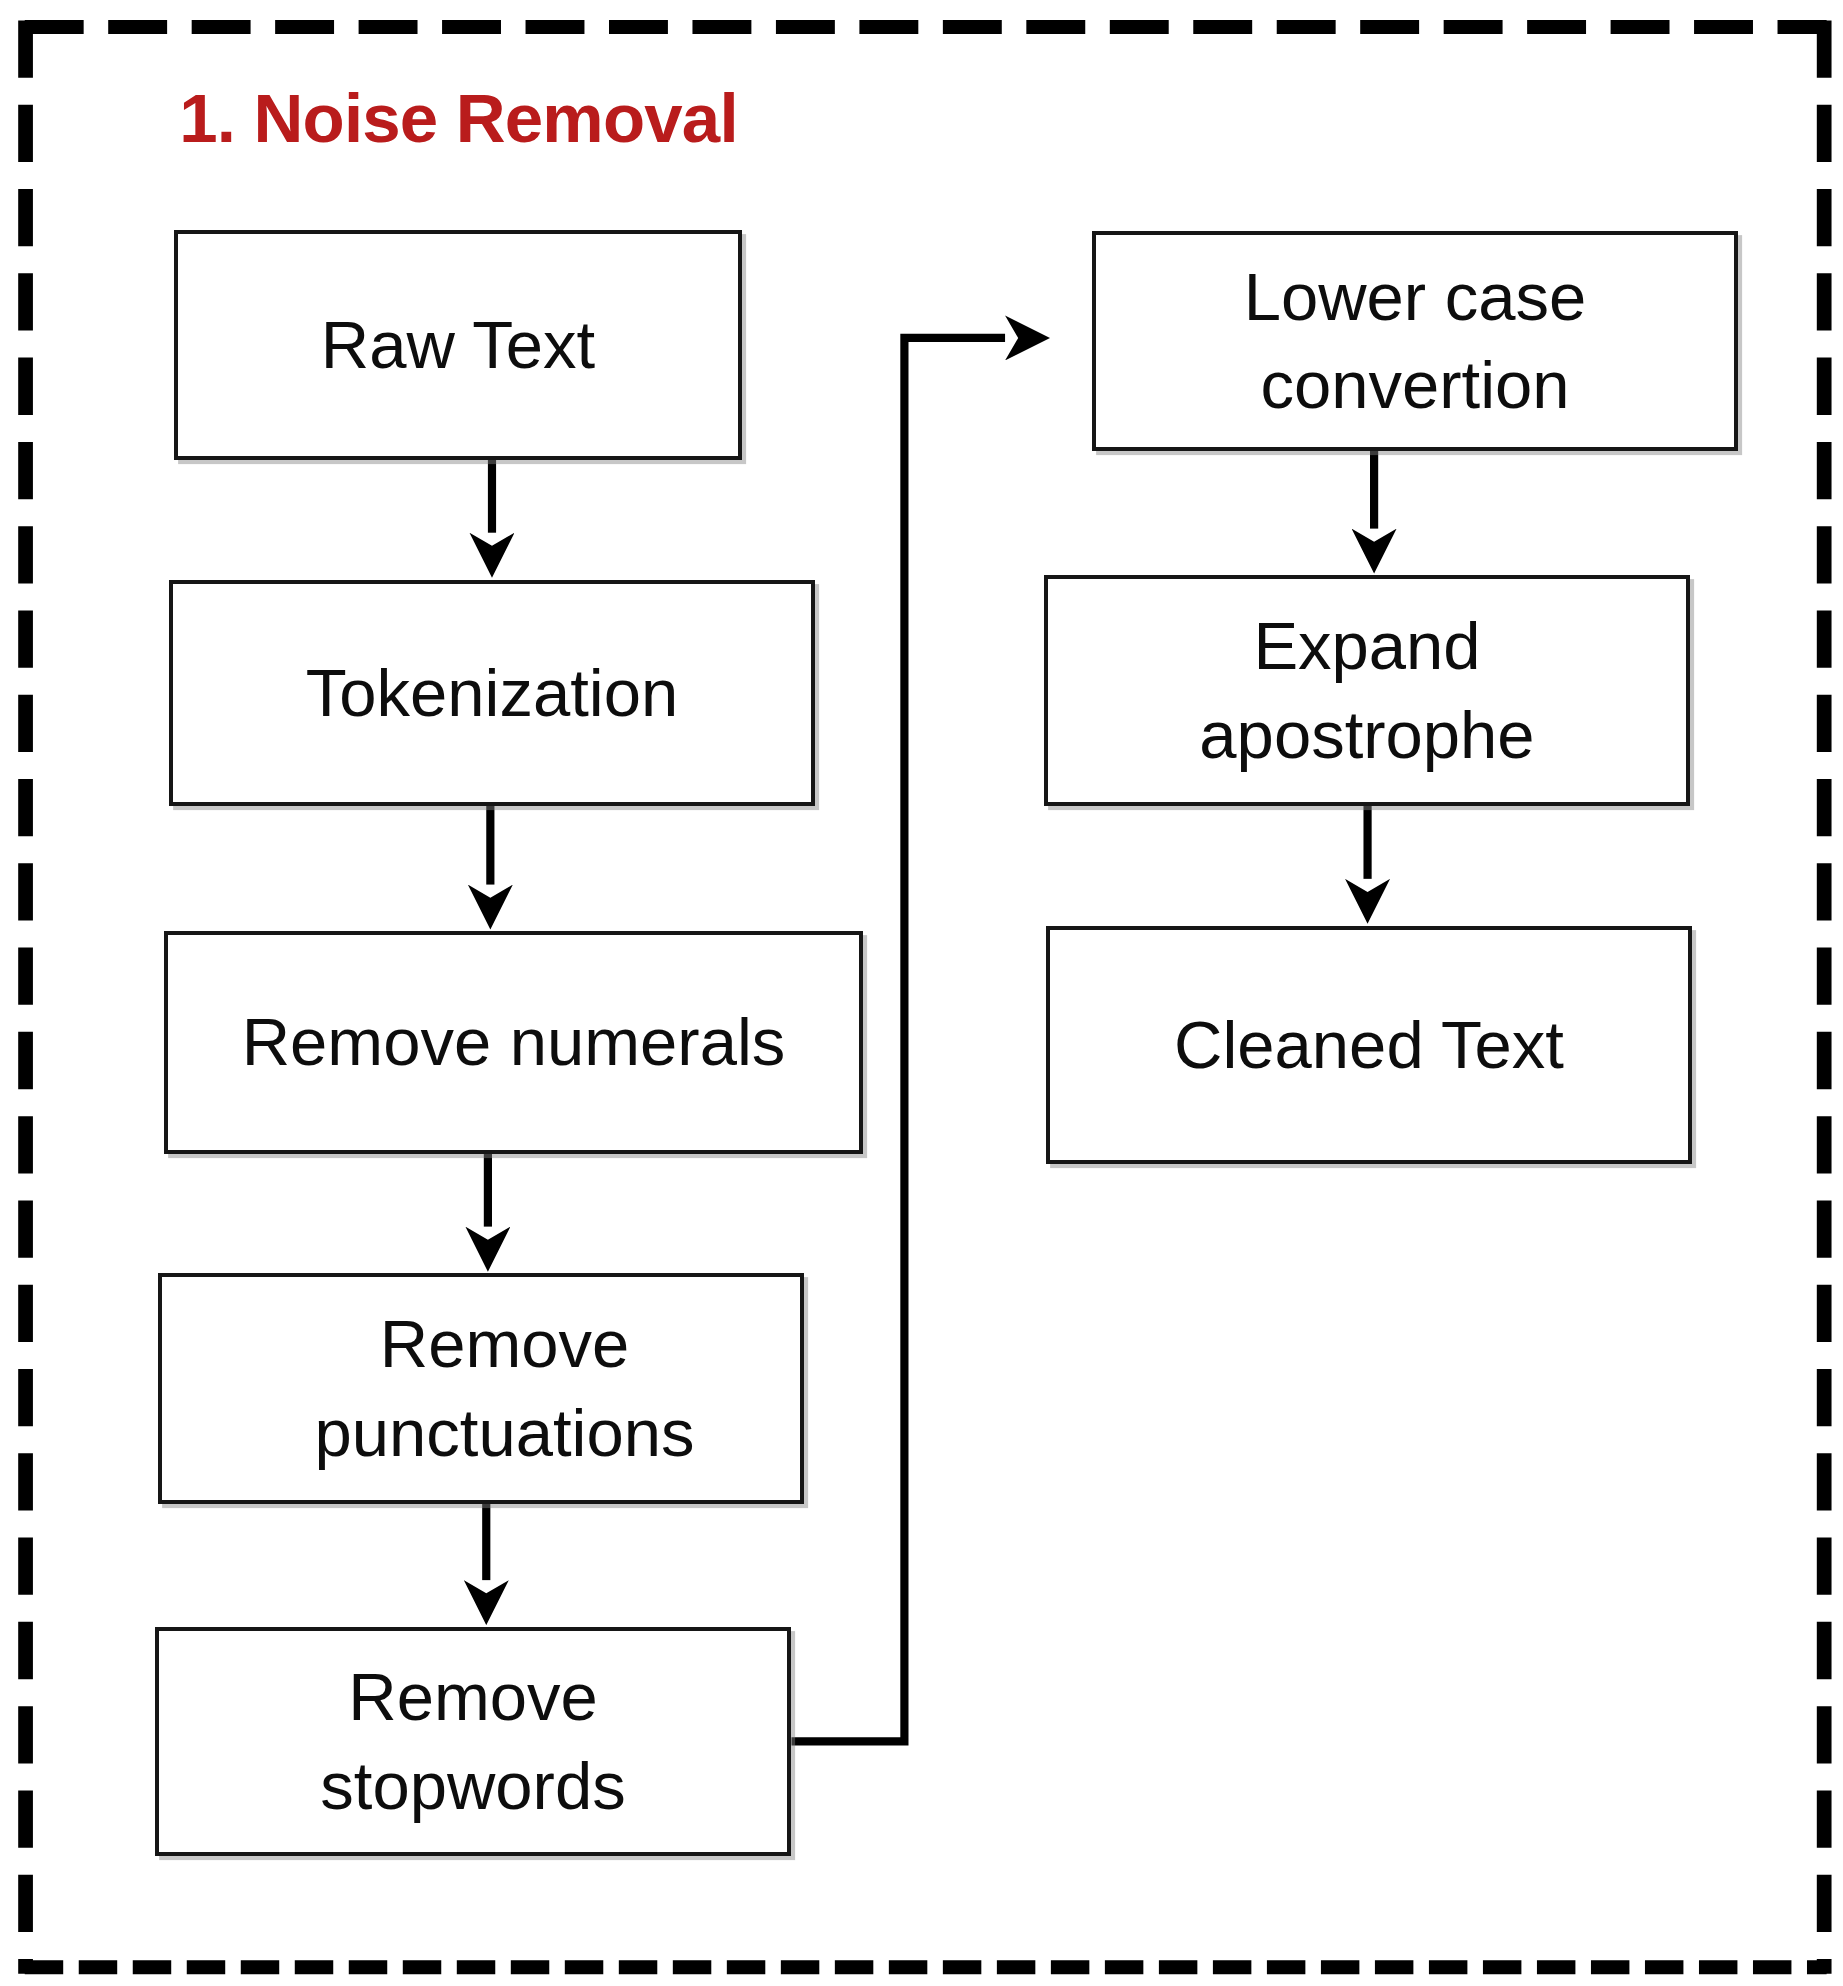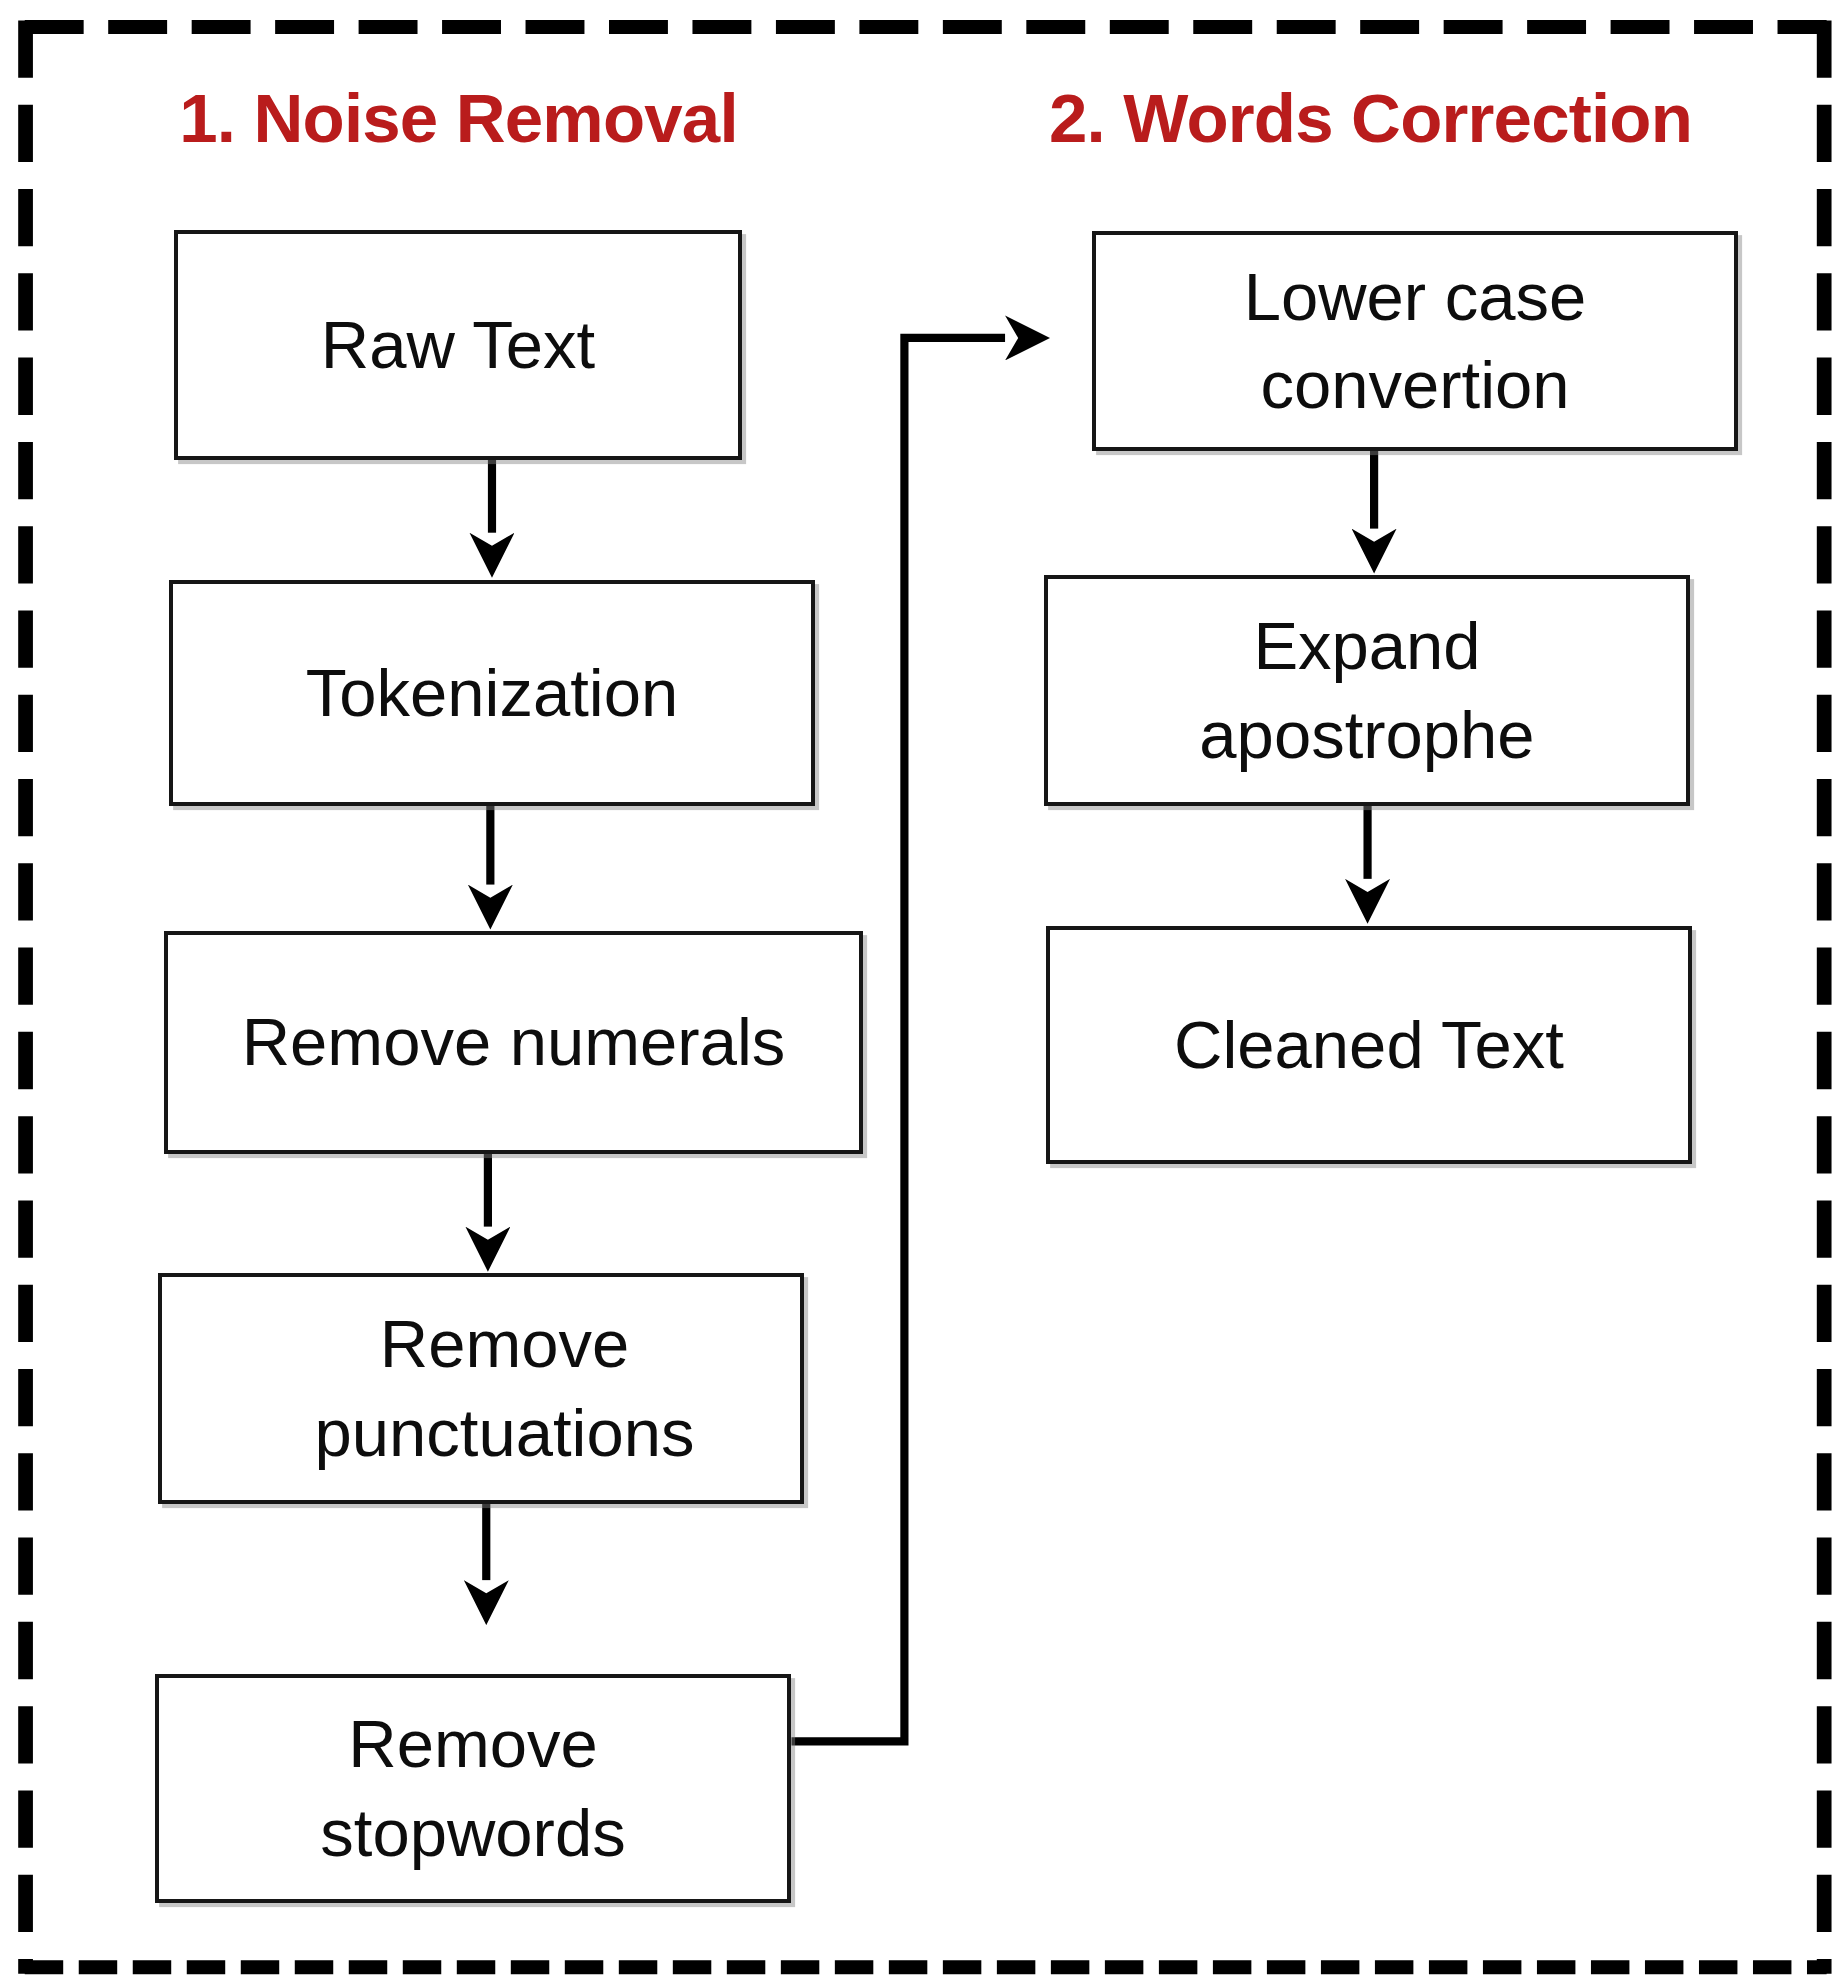--- a/index.html
+++ b/index.html
@@ -48,21 +48,21 @@
     font-size: 67px;
     line-height: 1.32;
     padding: 0 47px;
     color: #0d0d0d;
   }
   
   .b1 { left: 174px;  top: 230px;  width: 568px; height: 230px; }
   .b2 { left: 169px;  top: 580px;  width: 646px; height: 226px; }
   .b3 { left: 164px;  top: 931px; width: 699px; height: 223px; }
   .b4 { left: 158px;  top: 1273px; width: 646px; height: 231px; padding-left: 47px; }
-  .b5 { left: 155px;  top: 1627px; width: 636px; height: 229px; margin-top: 47px; }
+  .b5 { left: 155px;  top: 1627px; width: 636px; height: 229px; }
   
   .b6 { left: 1092px; top: 231px;  width: 646px; height: 220px; }
   .b7 { left: 1044px; top: 575px;  width: 646px; height: 231px; }
   .b8 { left: 1046px; top: 926px; width: 646px; height: 238px; }
 </style>
 </head>
 <body>
 
 <div class="canvas">
 
@@ -85,21 +85,20 @@
     <line x1="596" y1="1408" x2="596" y2="1499" stroke="#000" stroke-width="10" marker-end="url(#arrow)"></line>
     <line x1="594" y1="1836" x2="594" y2="1931" stroke="#000" stroke-width="10" marker-end="url(#arrow)"></line>
 
     <line x1="1679" y1="551" x2="1679" y2="646" stroke="#000" stroke-width="10" marker-end="url(#arrow)"></line>
     <line x1="1671" y1="983" x2="1671" y2="1074" stroke="#000" stroke-width="10" marker-end="url(#arrow)"></line>
 
     <path d="M967,2128 H1105 V413 H1228" fill="none" stroke="#000" stroke-width="10" stroke-linejoin="miter" marker-end="url(#arrow)"></path>
   </svg>
 
   <div class="section-title title-1">1. Noise Removal</div>
-  <div class="section-title title-2">2. Words Correction</div>
 
   <div class="node b1">
     <span class="node-label">Raw Text</span>
   </div>
   <div class="node b2">
     <span class="node-label">Tokenization</span>
   </div>
   <div class="node b3">
     <span class="node-label">Remove numerals</span>
   </div>

